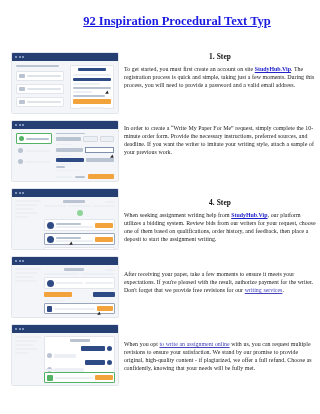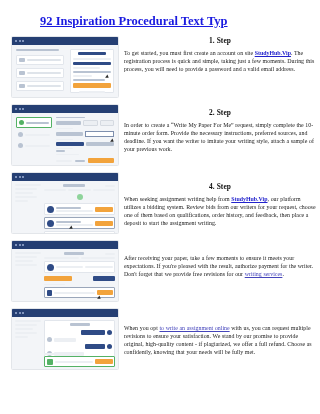--- a/index.html
+++ b/index.html
@@ -19,37 +19,37 @@
   .page {
     position: relative;
     width: 320px;
     height: 414px;
     box-sizing: border-box;
     padding: 0;
   }
 
   
   .doc-title {
-    text-align: left;
+    text-align: center;
     font-family: "Liberation Serif", "DejaVu Serif", serif;
     font-weight: bold;
     font-size: 12.5px;
     line-height: 14px;
     color: #1a1ae0;
     text-decoration: underline;
     margin: 14px 0 0 0;
     padding: 0 6px 0 40px;
     white-space: nowrap;
     overflow: hidden;
   }
 
   
   .body-wrap {
     position: relative;
-    margin-top: 8px;
+    margin-top: 24px;
   }
 
   .shots-col {
     position: absolute;
     left: 11px;
     top: 0;
     width: 108px;
   }
 
   .text-col {
@@ -434,21 +434,20 @@
     </div>
 
     <div class="text-col">
 
       <div class="step-block step-1">
         <div class="step-heading">1. Step</div>
         <p class="step-para"><span>To get started, you must first create an account on site </span><a class="inline-link" href="#">StudyHub.Vip</a><span>. The registration process is quick and simple, taking just a few moments. During this process, you will need to provide a password and a valid email address.</span></p>
       </div>
 
       <div class="step-block step-2">
-        <div class="step-heading">2. Step</div>
         <p class="step-para"><span>In order to create a “Write My Paper For Me” request, simply complete the 10-minute order form. Provide the necessary instructions, preferred sources, and deadline. If you want the writer to imitate your writing style, attach a sample of your previous work.</span></p>
       </div>
 
       <div class="step-block step-3">
         <div class="step-heading">4. Step</div>
         <p class="step-para"><span>When seeking assignment writing help from </span><a class="inline-link" href="#">StudyHub.Vip</a><span>, our platform utilizes a bidding system. Review bids from our writers for your request, choose one of them based on qualifications, order history, and feedback, then place a deposit to start the assignment writing.</span></p>
       </div>
 
       <div class="step-block step-4">
         <p class="step-para"><span>After receiving your paper, take a few moments to ensure it meets your expectations. If you're pleased with the result, authorize payment for the writer. Don't forget that we provide free revisions for our </span><a class="inline-link plain" href="#">writing services</a><span>.</span></p>

